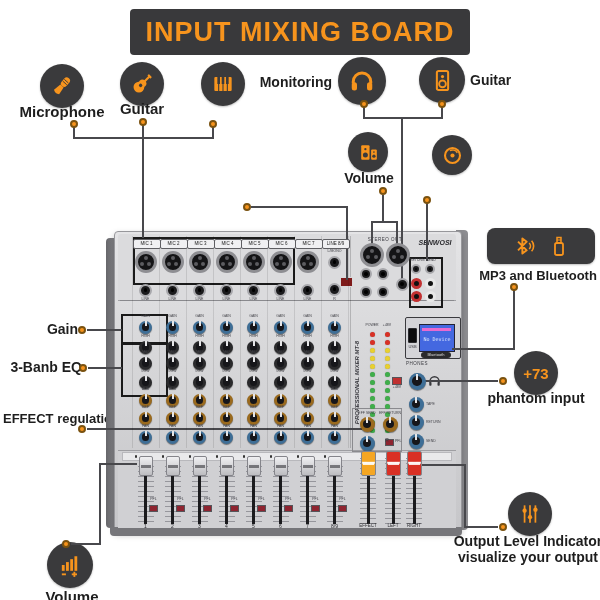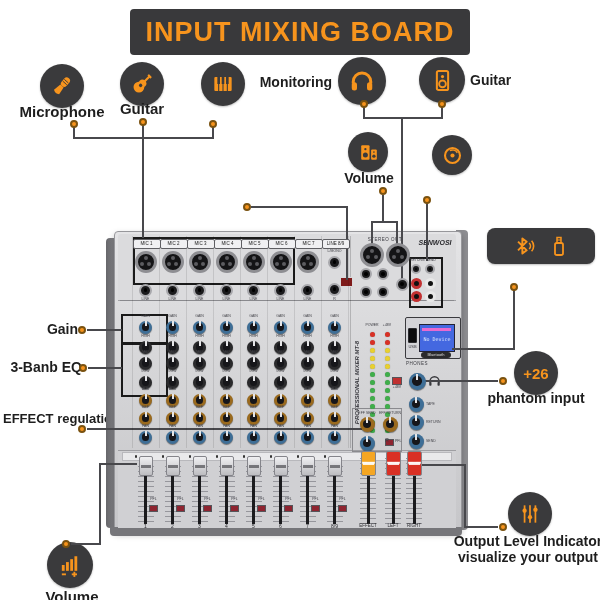--- a/index.html
+++ b/index.html
@@ -127,21 +127,21 @@
       <path d="M19 7.2 a7 7 0 0 1 0 9.6" fill="none" stroke="#F7941D" stroke-width="1.5"></path>
     </svg>
     <svg width="24" height="26" viewBox="0 0 24 24">
       <rect x="8" y="9" width="8" height="12" rx="1.8" fill="none" stroke="#F7941D" stroke-width="1.8"></rect>
       <rect x="10" y="3.5" width="4" height="5.5" fill="none" stroke="#F7941D" stroke-width="1.5"></rect>
       <line x1="11" y1="5" x2="11" y2="7" stroke="#F7941D" stroke-width="1"></line>
       <line x1="13" y1="5" x2="13" y2="7" stroke="#F7941D" stroke-width="1"></line>
     </svg>
   </div>
   <div class="icircle" style="left:514px;top:351px;width:44px;height:44px;">
-    <span style="color:#F7941D;font-size:15px;font-weight:bold;">+26</span>
+    <span style="color:#F7941D;font-size:15px;font-weight:bold;">+73</span>
   </div>
   <div class="icircle" style="left:47px;top:542px;width:46px;height:46px;">
     <svg width="28" height="28" viewBox="0 0 24 24">
       <rect x="5" y="12" width="2.4" height="5" fill="#F7941D"></rect>
       <rect x="8.6" y="9.5" width="2.4" height="7.5" fill="#F7941D"></rect>
       <rect x="12.2" y="7" width="2.4" height="10" fill="#F7941D"></rect>
       <rect x="15.8" y="4.5" width="2.4" height="12.5" fill="#F7941D"></rect>
       <line x1="5" y1="20" x2="8.5" y2="20" stroke="#F7941D" stroke-width="1.6"></line>
       <line x1="13.5" y1="20" x2="18" y2="20" stroke="#F7941D" stroke-width="1.6"></line>
       <line x1="15.75" y1="17.8" x2="15.75" y2="22.2" stroke="#F7941D" stroke-width="1.6"></line>
@@ -156,20 +156,21 @@
       <circle cx="12" cy="15" r="2" fill="#F7941D"></circle>
       <circle cx="17" cy="8" r="2" fill="#F7941D"></circle>
     </svg>
   </div>
 
   <div class="clabel" style="left:10px;top:103px;width:104px;font-size:15px;text-align:center;">Microphone</div>
   <div class="clabel" style="left:112px;top:100px;width:60px;font-size:15px;text-align:center;">Guitar</div>
   <div class="clabel" style="left:248px;top:74px;width:84px;font-size:14px;text-align:right;">Monitoring</div>
   <div class="clabel" style="left:470px;top:72px;width:80px;font-size:14px;">Guitar</div>
   <div class="clabel" style="left:332px;top:170px;width:74px;font-size:14px;text-align:center;">Volume</div>
+  <div class="clabel" style="left:478px;top:268px;width:120px;font-size:13px;text-align:center;">MP3 and Bluetooth</div>
   <div class="clabel" style="left:18px;top:321px;width:60px;font-size:14px;text-align:right;">Gain</div>
   <div class="clabel" style="left:6px;top:359px;width:76px;font-size:14px;text-align:right;">3-Banb EQ</div>
   <div class="clabel" style="left:3px;top:411px;width:112px;font-size:13px;">EFFECT regulation</div>
   <div class="clabel" style="left:474px;top:390px;width:124px;font-size:14px;text-align:center;">phantom input</div>
   <div class="clabel" style="left:32px;top:588px;width:80px;font-size:15px;text-align:center;">Volume</div>
   <div class="clabel" style="left:452px;top:533px;width:152px;font-size:14px;text-align:center;">Output Level Indicator</div>
   <div class="clabel" style="left:452px;top:549px;width:152px;font-size:14px;text-align:center;">visualize your output</div>
 
   <div class="abs" style="left:106px;top:238px;width:14px;height:290px;background:linear-gradient(90deg,#66666A,#9A9A9E);border-radius:4px 0 0 4px;"></div>
   <div class="abs" style="left:456px;top:230px;width:12px;height:300px;background:#8E8E92;border-radius:0 4px 4px 0;"></div>

